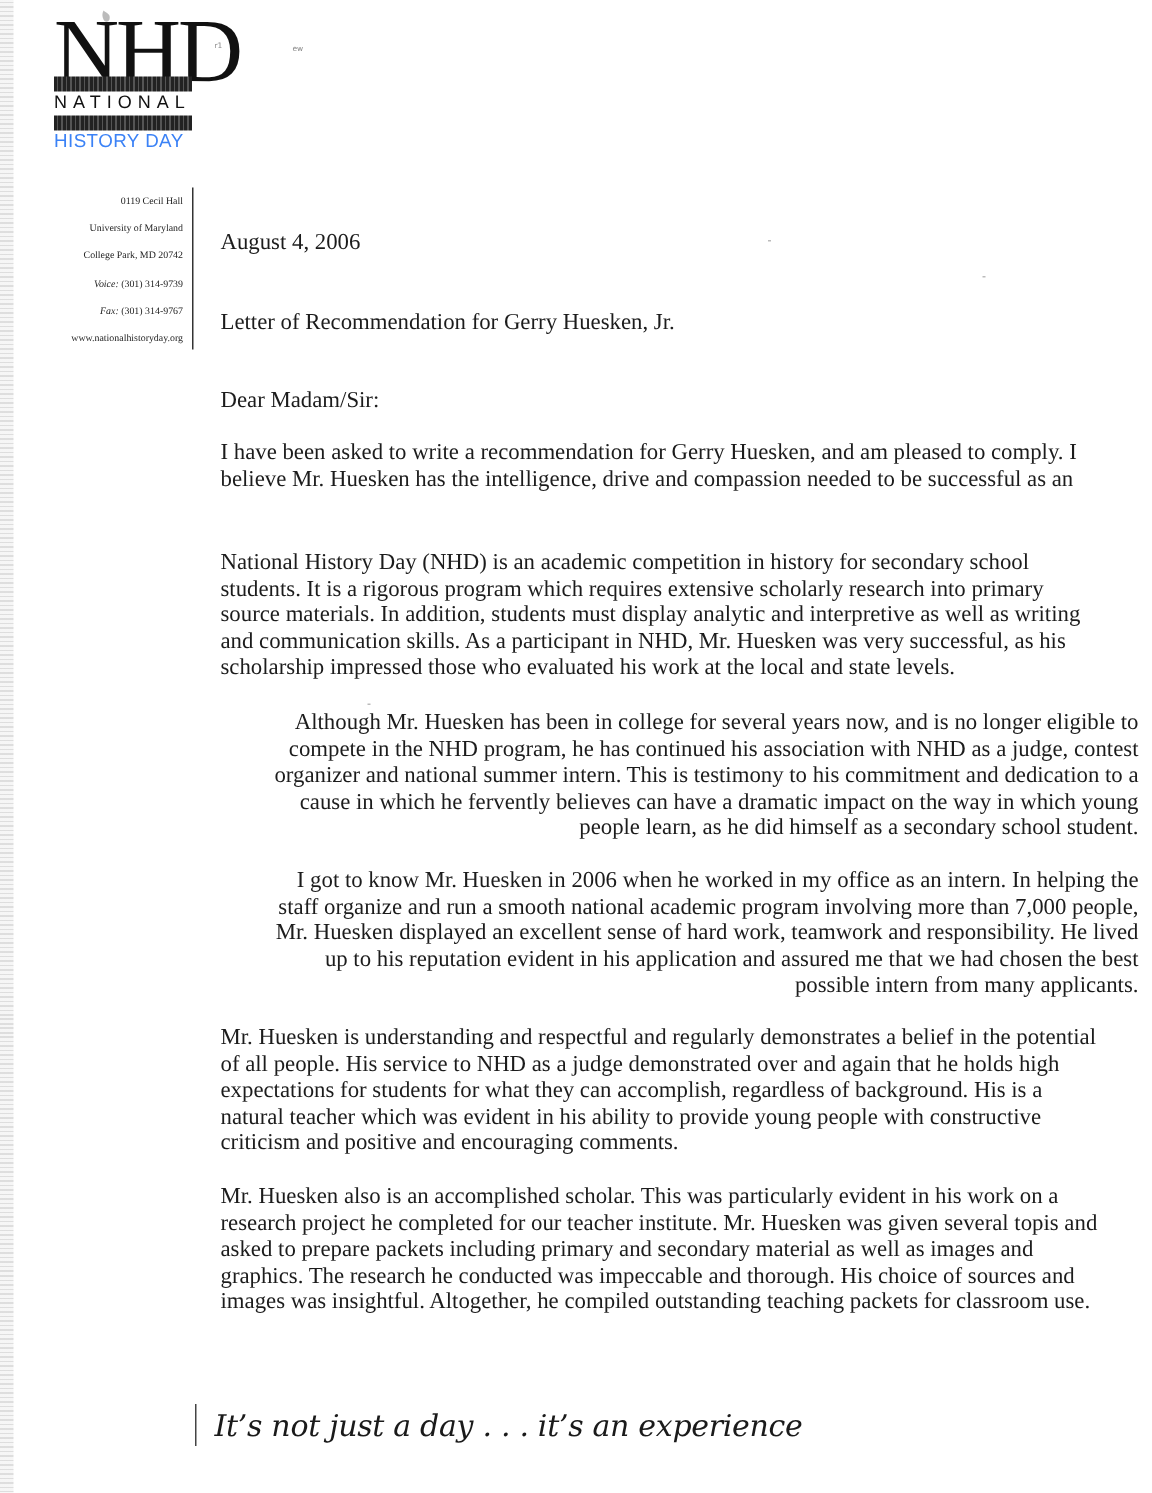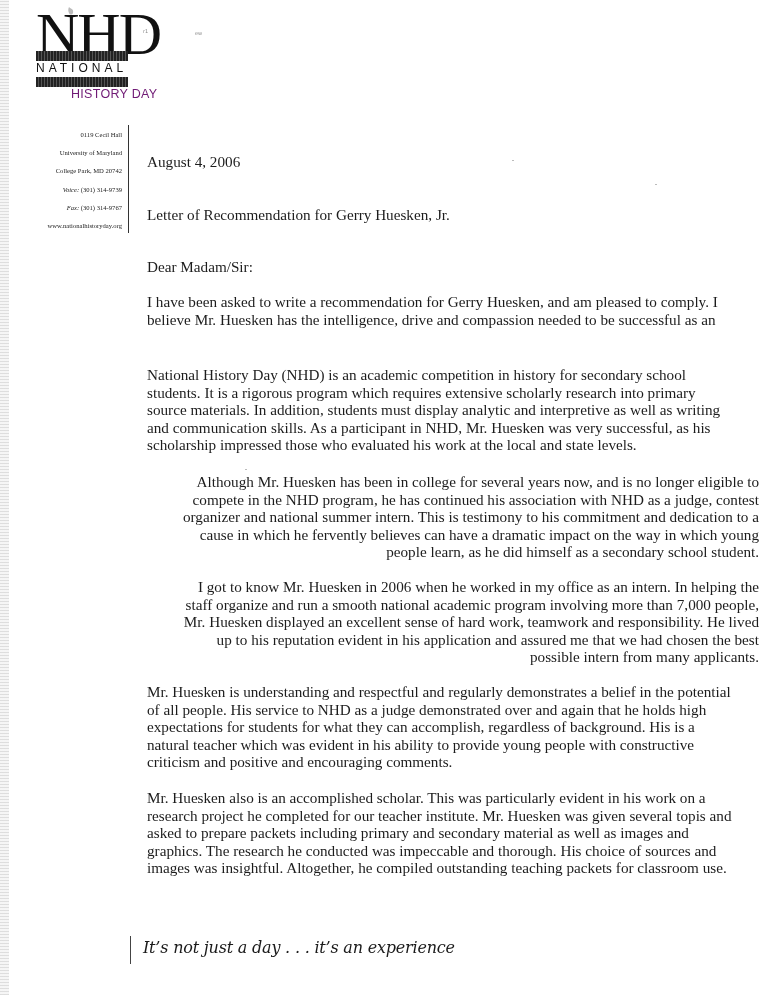--- a/index.html
+++ b/index.html
@@ -29,21 +29,21 @@
     .logo-bar.b1 { top: 47px; }
     .logo-bar.b2 { top: 73px; }
     .logo-national {
       position: absolute; left: 0; top: 57px; width: 92px;
       font-family: "Liberation Sans", "DejaVu Sans", sans-serif;
       font-size: 12px; letter-spacing: 4px; line-height: 15px; color: #111;
     }
     .logo-history {
       position: absolute; left: 0; top: 83px; width: 96px;
       font-family: "Liberation Sans", "DejaVu Sans", sans-serif;
-      font-size: 12.5px; line-height: 15px; letter-spacing: 0.3px; color: #701a75; margin-left: 35px;
+      font-size: 12.5px; line-height: 15px; letter-spacing: 0.3px; color: #3b82f6;
     }
     .stray { position: absolute; font-size: 5px; color: #888; font-family: "DejaVu Sans", sans-serif; }
     .stray.s1 { left: 143px; top: 28px; }
     .stray.s2 { left: 195px; top: 30px; }
 
     
     .address {
       position: absolute; left: 10px; top: 130px; width: 112px; text-align: right;
       font-family: "Liberation Serif", "DejaVu Serif", serif; font-size: 6.6px; color: #222;
     }
@@ -73,21 +73,21 @@
     .p1 { top: 140px; }
     .p2 { top: 213px; }
     .p3 { top: 320px; text-align: right; }
     .p4 { top: 425px; text-align: right; }
     .p5 { top: 530px; }
     .p6 { top: 636px; }
 
     .tagline {
       position: absolute; left: 143px; top: 938px; white-space: nowrap;
       font-family: "DejaVu Serif", "Liberation Serif", serif;
-      font-style: italic; font-size: 16px; color: #1a1a1a; letter-spacing: -0.2px;
+      font-style: italic; font-size: 20px; color: #1a1a1a; letter-spacing: -0.2px;
     }
     .speck { position: absolute; width: 2px; height: 1px; background: #bbb; }
   </style>
 </head>
 <body>
 
 <div class="scan-edge"></div>
 
 <div class="logo">
   <svg class="logo-torch" viewBox="0 0 10 20">

